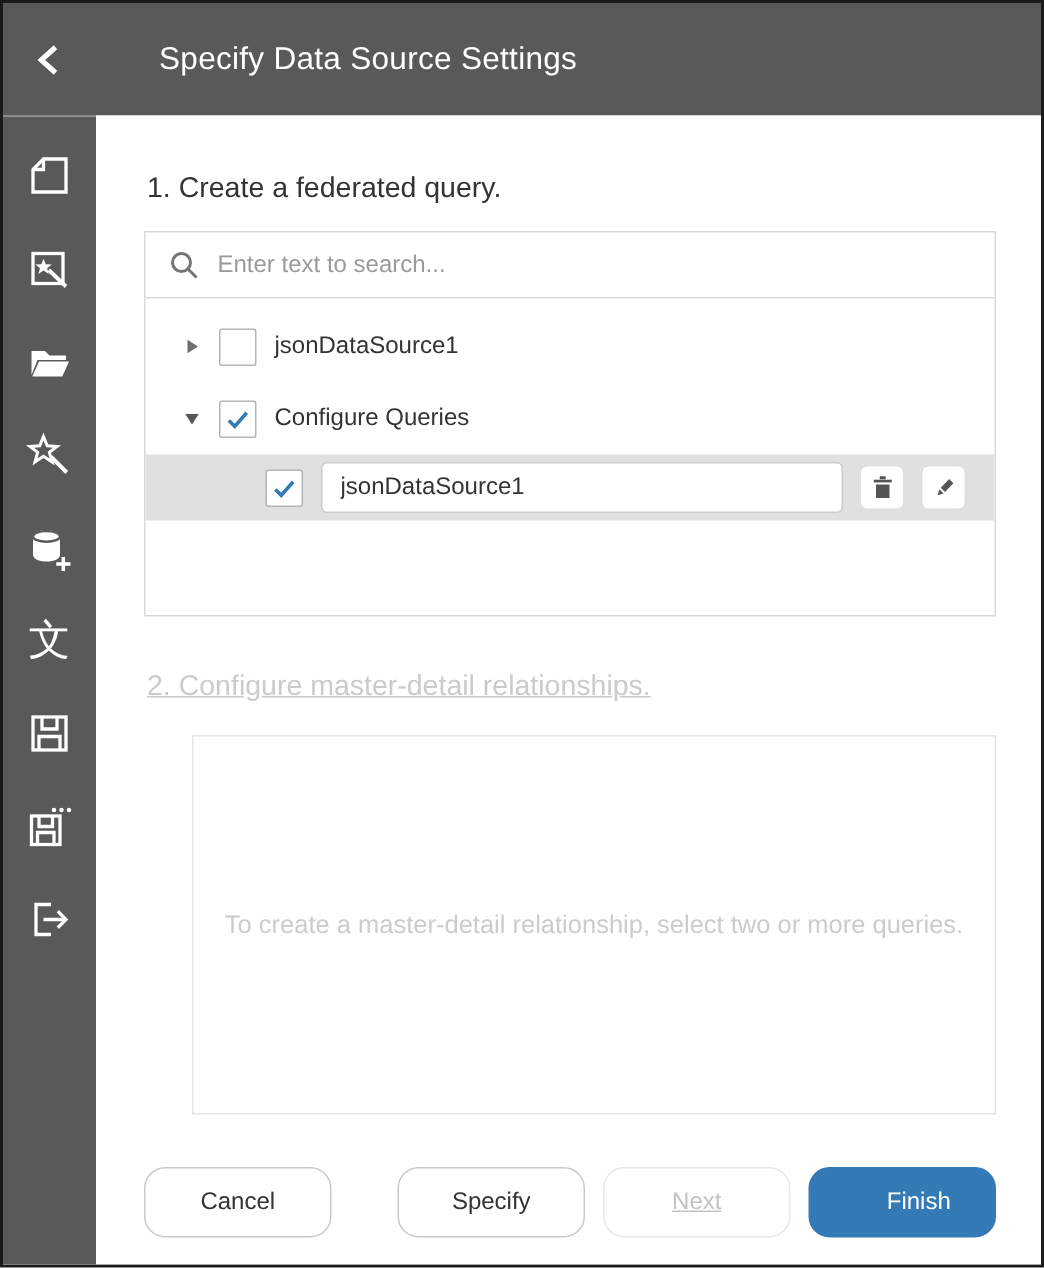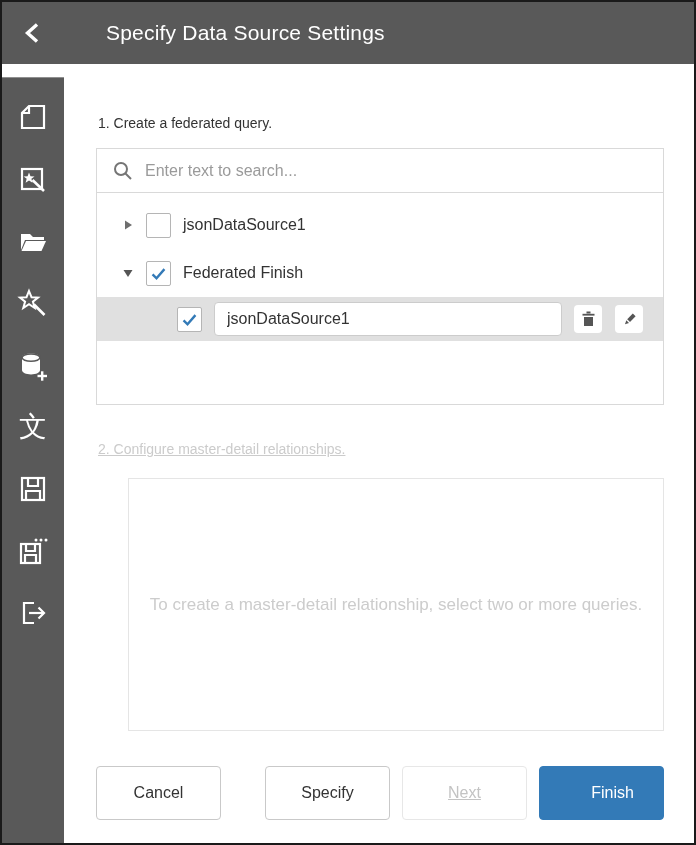--- a/index.html
+++ b/index.html
@@ -9,21 +9,21 @@
   .screen {
     position: relative;
     width: 696px; height: 845px;
     border: 2px solid #1a1a1a;
     background: #fff;
     overflow: hidden;
   }
 
   
   .header {
-    position: absolute; top:0; left:0; right:0; height:62px;
+    position: absolute; top:0; left:0; right:0; height:75px;
     background: #595959;
     display: flex; align-items: center;
   }
   .back-button {
     width: 62px; height: 100%;
     display: flex; align-items: center; justify-content: center;
     cursor: pointer;
   }
   .header-title {
     color:#fff; font-size:21px; font-weight:400; letter-spacing:.2px;
@@ -42,21 +42,21 @@
     cursor:pointer;
   }
   .loc-glyph { color:#fff; font-size:28px; line-height:1;
     font-family:"DejaVu Sans", sans-serif; }
 
   
   .main {
     position:absolute; left:62px; top:75px; right:0; bottom:0;
     background:#fff; padding:38px 30px 0 32px;
   }
-  .step-heading { font-size:14px; font-weight:400; color:#333; margin:0 0 17px 2px; }
+  .step-heading { font-size:19px; font-weight:400; color:#333; margin:0 0 17px 2px; }
   .step-heading.disabled { color:#cbcbcb; margin-top:36px; margin-bottom:21px;text-decoration:underline; }
 
   .panel1 { border:1px solid #d9d9d9; height:257px; overflow:hidden; }
 
   .search-row {
     height:44px; border-bottom:1px solid #d9d9d9;
     display:flex; align-items:center; padding:0 14px 0 16px;
   }
   .search-icon { display:flex; margin-right:13px; }
   .search-input {
@@ -95,21 +95,21 @@
   .icon-btn + .icon-btn { margin-left:13px; }
 
   .panel2 {
     border:1px solid #e5e5e5; height:253px;
     display:flex; align-items:center; justify-content:center;margin-left:32px;
   }
   .empty-message { color:#ccc; font-size:17px; text-align:center; padding:0 20px; }
 
   .footer { margin-top:35px; display:flex; align-items:center; }
   .btn {
-    width:125px; height:54px; border-radius:4px; font-size:16px;
+    width:125px; height:47px; border-radius:14px; font-size:16px;
     font-family:"Liberation Sans", sans-serif; cursor:pointer;
   }
   .btn-default { background:#fff; border:1px solid #c9c9c9; color:#333; }
   .btn-disabled { background:#fff; border:1px solid #e7e7e7; color:#c3c3c3; cursor:default;text-decoration:underline; }
   .btn-primary { background:#337ab7; border:1px solid #337ab7; color:#fff;padding-left:22px; }
   .footer-spacer { flex:1; }
   .btn + .btn { margin-left:12px; }
 </style>
 </head>
 <body>
@@ -248,21 +248,21 @@
           <span class="arrow">
             <svg width="12" height="10" viewBox="0 0 12 10">
               <polygon points="1.5,2 10.5,2 6,9" fill="#555"></polygon>
             </svg>
           </span>
           <span class="checkbox">
             <svg width="19" height="19" viewBox="0 0 24 24">
               <polyline points="4.5,13 9.5,18 19.5,6.5" fill="none" stroke="#337ab7" stroke-width="3"></polyline>
             </svg>
           </span>
-          <span class="tree-label">Federated Finish</span>
+          <span class="tree-label">Configure Queries</span>
         </div>
 
         <div class="selected-row">
           <span class="checkbox">
             <svg width="19" height="19" viewBox="0 0 24 24">
               <polyline points="4.5,13 9.5,18 19.5,6.5" fill="none" stroke="#337ab7" stroke-width="3"></polyline>
             </svg>
           </span>
           <input class="query-name-input" type="text" value="jsonDataSource1" style="">
           <button class="icon-btn">

